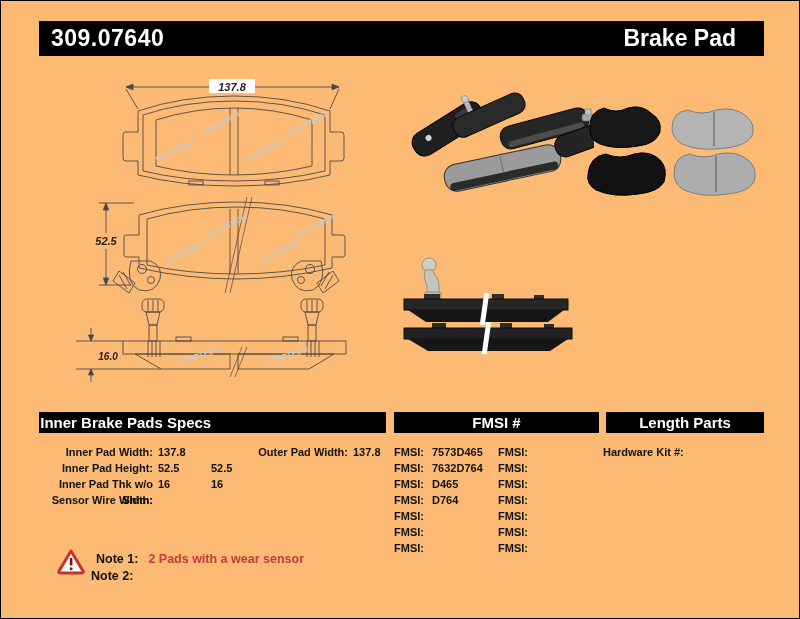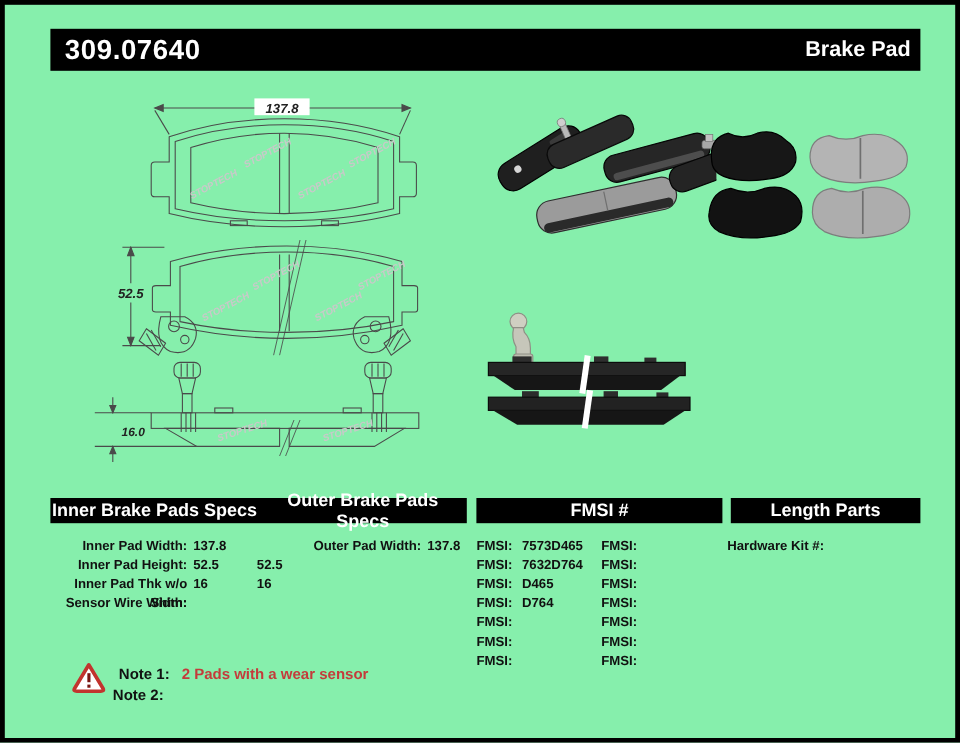--- a/index.html
+++ b/index.html
@@ -1,25 +1,25 @@
 <!DOCTYPE html>
 <html><head>
 <meta charset="utf-8">
 <style>
   html,body{margin:0;padding:0;background:#fff;}
   #page{
-    position:relative;width:800px;height:619px;background:#86efac;
+    position:relative;width:800px;height:619px;background:#fdba74;
     font-family:"Liberation Sans", sans-serif;overflow:hidden;
-    box-sizing:border-box;border:4px solid #000000;text-decoration:underline;
+    box-sizing:border-box;border:1px solid #000000;text-decoration:underline;
   }
   
   .hdr-bar{position:absolute;left:38px;top:20px;width:725px;height:35px;background:#000;
     display:flex;align-items:center;justify-content:space-between;}
   .hdr-bar .pn{color:#fff;font-weight:bold;font-size:23px;padding-left:12px;letter-spacing:.5px;}
-  .hdr-bar .pt{color:#fff;font-weight:bold;font-size:18px;padding-right:8px;}
+  .hdr-bar .pt{color:#fff;font-weight:bold;font-size:23px;padding-right:28px;}
   
   .abs{position:absolute;}
   svg text.dim{font-family:"Liberation Sans",sans-serif;font-weight:bold;font-style:italic;fill:#222;}
   svg text.wm{font-family:"Liberation Sans",sans-serif;font-weight:bold;font-style:italic;fill:#c9c9c9;font-size:8px;}
   
   .secbar{position:absolute;top:411px;height:21px;background:#000;color:#fff;
     display:flex;align-items:center;}
   .secbar span{font-weight:bold;font-size:15px;width:100%;text-align:center;}
   #bar-pads{left:38px;width:347px;}
   #bar-pads span{width:50%;}
@@ -221,21 +221,20 @@
       <rect x="148" y="81" width="10" height="5" fill="#2b2b2b"></rect>
       <rect x="8" y="85" width="168" height="11" fill="#222" stroke="#0c0c0c"></rect>
       <path d="M12,96 L172,96 L154,108 L32,108 Z" fill="#161616"></path>
     </g>
     <rect x="86" y="50" width="5" height="32" fill="#fff" transform="rotate(8 88 66)"></rect>
     <rect x="88" y="79" width="5" height="32" fill="#fff" transform="rotate(8 90 95)"></rect>
   </svg>
 
   <div class="secbar" id="bar-pads">
     <span>Inner Brake Pads Specs</span>
-    <span>Outer Brake Pads Specs</span>
   </div>
   <div class="secbar" id="bar-fmsi">
     <span>FMSI #</span>
   </div>
   <div class="secbar" id="bar-related">
     <span>Length Parts</span>
   </div>
 
   <div class="spec-col" id="inner-col">
     <div class="spec-row">

